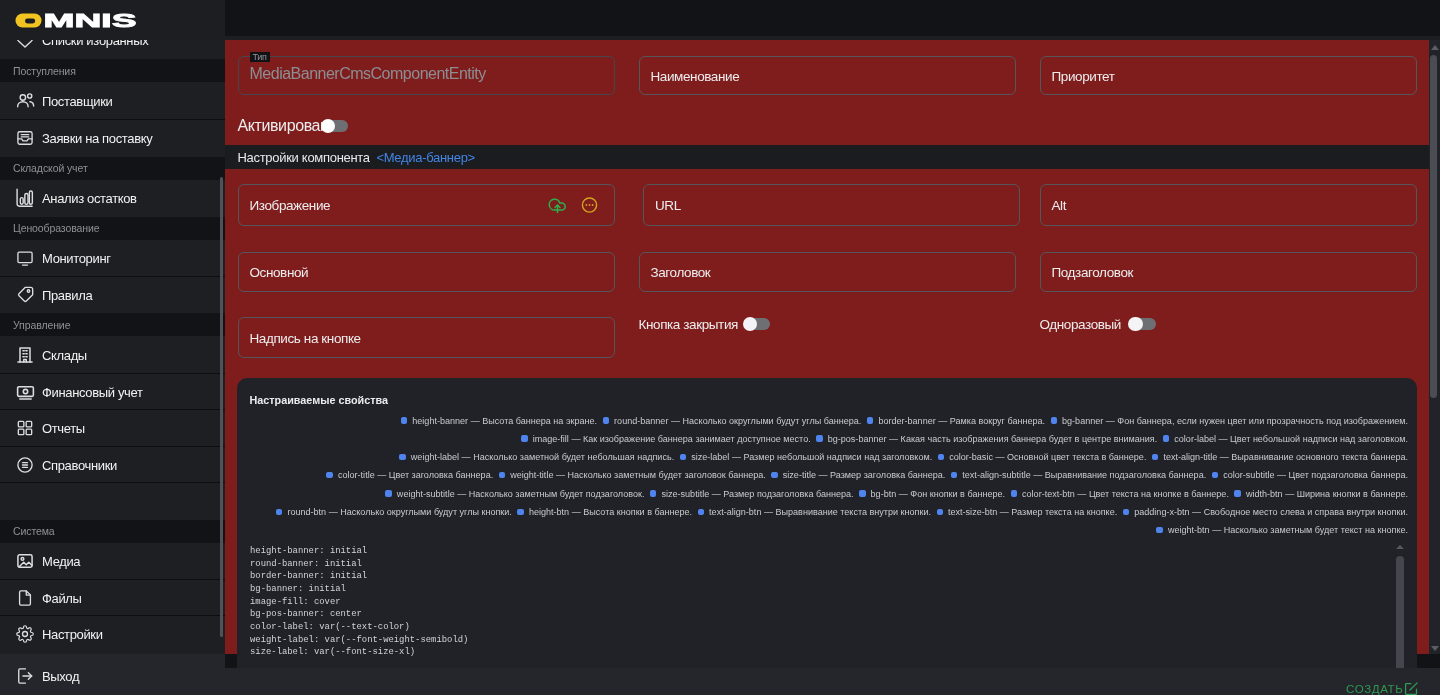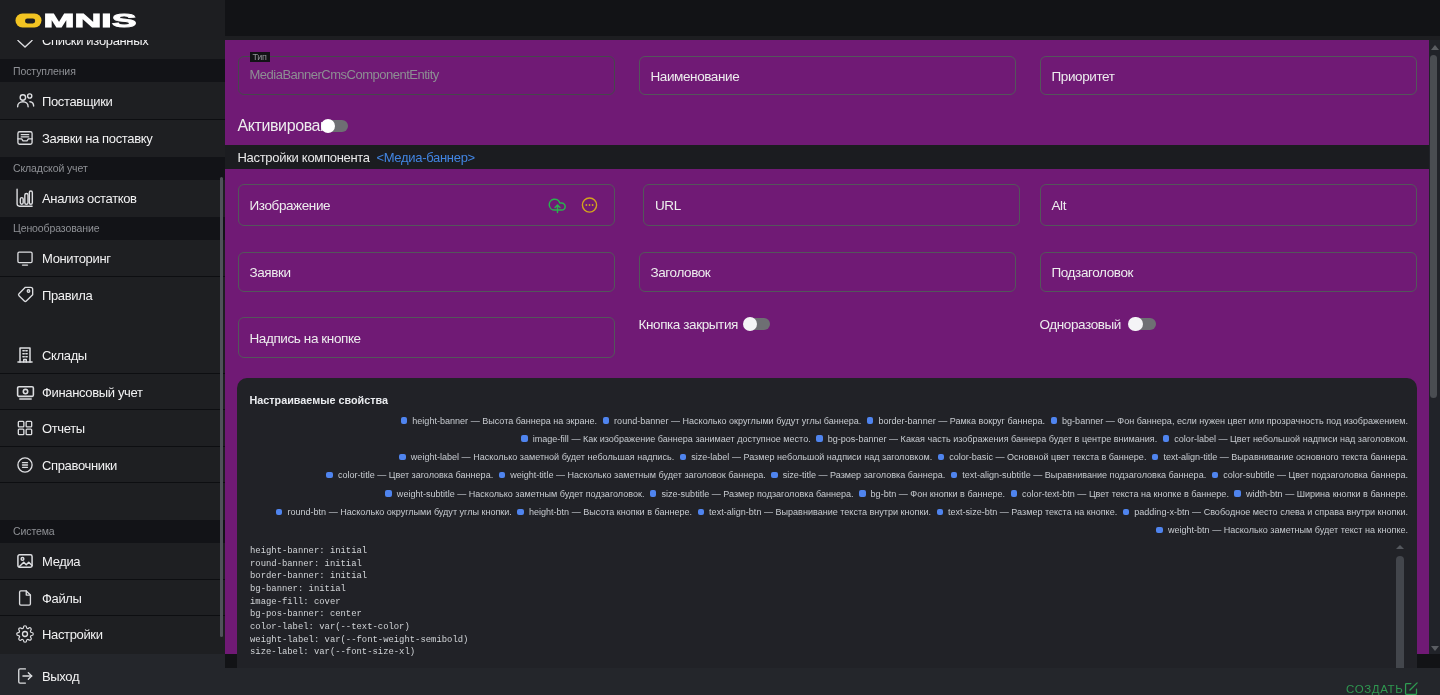--- a/index.html
+++ b/index.html
@@ -12,21 +12,21 @@
 .mi .txt { position:absolute; left:42px; top:50%; transform:translateY(-50%); font-size:13px; color:#f2f2f3; letter-spacing:-0.35px; }
 .mi svg { position:absolute; left:15px; top:50%; transform:translateY(-50%); }
 .mh { position:absolute; left:0; width:225px; height:23px; background:#121317; }
 .mh span { position:absolute; left:13px; top:50%; transform:translateY(-50%); font-size:10.5px; letter-spacing:-0.1px; color:#8e9095; }
 .sep { position:absolute; left:0; width:225px; height:1px; background:#0d0e11; }
 #sbexit { position:absolute; left:0; top:654px; width:225px; height:41px; background:#24262b; }
 
 #topbar { position:absolute; left:225px; top:0; width:1215px; height:40px; background:#1d1e21;margin-top:36px; }
 #topbar .title { position:absolute; left:41px; top:50%; transform:translateY(-50%); font-size:12.5px; letter-spacing:-0.35px; color:#f0f0f1; }
 
-#content { position:absolute; left:225px; top:40px; width:1204px; height:614px; background:#701a75; }
+#content { position:absolute; left:225px; top:40px; width:1204px; height:614px; background:#7f1d1d; }
 .inp { position:absolute; border:1px solid #54565b; border-radius:6px; }
 .inp .lab { position:absolute; left:11px; top:50%; transform:translateY(-50%); font-size:13.5px; letter-spacing:-0.4px; color:#ededee; }
 .band { position:absolute; left:0; top:105px; width:1204px; height:24px; background:#1b1c20; }
 
 #panel { position:absolute; left:11.5px; top:338px; width:1180px; height:400px; background:#212227; border-radius:10px; }
 .bl { position:absolute; left:12px; width:1165px; height:18.3px; line-height:18.3px; font-size:9.05px; color:#c7cbd0; white-space:nowrap;text-align:right; }
 .dot { display:inline-block; width:6.5px; height:6.5px; border-radius:2px; background:#4f84ee; margin-right:5px; }
 .it { margin-right:5.5px; }
 #code { position:absolute; left:13.5px; top:167px; font-family:"Liberation Mono", monospace; font-size:8.9px; line-height:12.65px; color:#d2d5d8; white-space:pre; }
 
@@ -160,20 +160,23 @@
           <use href="#i-monitor"></use>
         </svg>
         <span class="txt">Мониторинг</span>
       </div>
     <div class="mi" style="top:236px">
         <svg width="20" height="20" viewBox="0 0 24 24">
           <use href="#i-tag"></use>
         </svg>
         <span class="txt">Правила</span>
       </div>
+    <div class="mh" style="top:273px">
+        <span>Управление</span>
+      </div>
     <div class="mi" style="top:296.5px">
         <svg width="20" height="20" viewBox="0 0 24 24">
           <use href="#i-building"></use>
         </svg>
         <span class="txt">Склады</span>
       </div>
     <div class="mi" style="top:333px">
         <svg width="21" height="21" viewBox="0 0 24 24">
           <use href="#i-money"></use>
         </svg>
@@ -261,21 +264,21 @@
         </clipPath>
       </defs>
       <circle cx="12" cy="12" r="9.2" fill="none" stroke="#eeeef0" stroke-width="1.9"></circle>
       <circle cx="12" cy="9.2" r="3.3" fill="#eeeef0"></circle>
       <path d="M12 13.6a6.5 6.5 0 0 0-6.3 5l.4 1.4h11.8l.4-1.4a6.5 6.5 0 0 0-6.3-5z" fill="#eeeef0" clip-path="url(#avclip)"></path>
     </svg>
 </div>
 <div id="content">
   <div class="inp" style="left:12.5px;top:16px;width:377px;height:39px;border-color:#46474c">
     <span style="position:absolute;left:11px;top:-5.5px;font-size:9px;letter-spacing:-0.3px;color:#94959a;background:#121316;padding:0 3px;line-height:10px">Тип</span>
-    <span class="lab" style="color:#8d8e93;font-size:13px;letter-spacing:-0.5px;top:46%">MediaBannerCmsComponentEntity</span>
+    <span class="lab" style="color:#8d8e93;font-size:16px;letter-spacing:-0.5px;top:46%">MediaBannerCmsComponentEntity</span>
   </div>
   <div class="inp" style="left:413.5px;top:16px;width:377px;height:39px">
       <span class="lab">Наименование</span>
     </div>
   <div class="inp" style="left:814.5px;top:16px;width:377px;height:39px">
       <span class="lab">Приоритет</span>
     </div>
 
   <div style="position:absolute;left:12.5px;top:79px;font-size:16px;letter-spacing:-0.4px;line-height:13.5px;color:#ededee">Активирован</div>
   <div class="tgl" style="left:95.5px;top:78.5px">
@@ -302,21 +305,21 @@
       </svg>
   </div>
   <div class="inp" style="left:418px;top:144px;width:377px;height:42px">
       <span class="lab">URL</span>
     </div>
   <div class="inp" style="left:814.5px;top:144px;width:377px;height:42px">
       <span class="lab">Alt</span>
     </div>
 
   <div class="inp" style="left:12.5px;top:212px;width:377px;height:40px">
-      <span class="lab">Заявки</span>
+      <span class="lab">Основной</span>
     </div>
   <div class="inp" style="left:413.5px;top:212px;width:377px;height:40px">
       <span class="lab">Заголовок</span>
     </div>
   <div class="inp" style="left:814.5px;top:212px;width:377px;height:40px">
       <span class="lab">Подзаголовок</span>
     </div>
 
   <div class="inp" style="left:12.5px;top:277px;width:377px;height:41px">
       <span class="lab">Надпись на кнопке</span>

